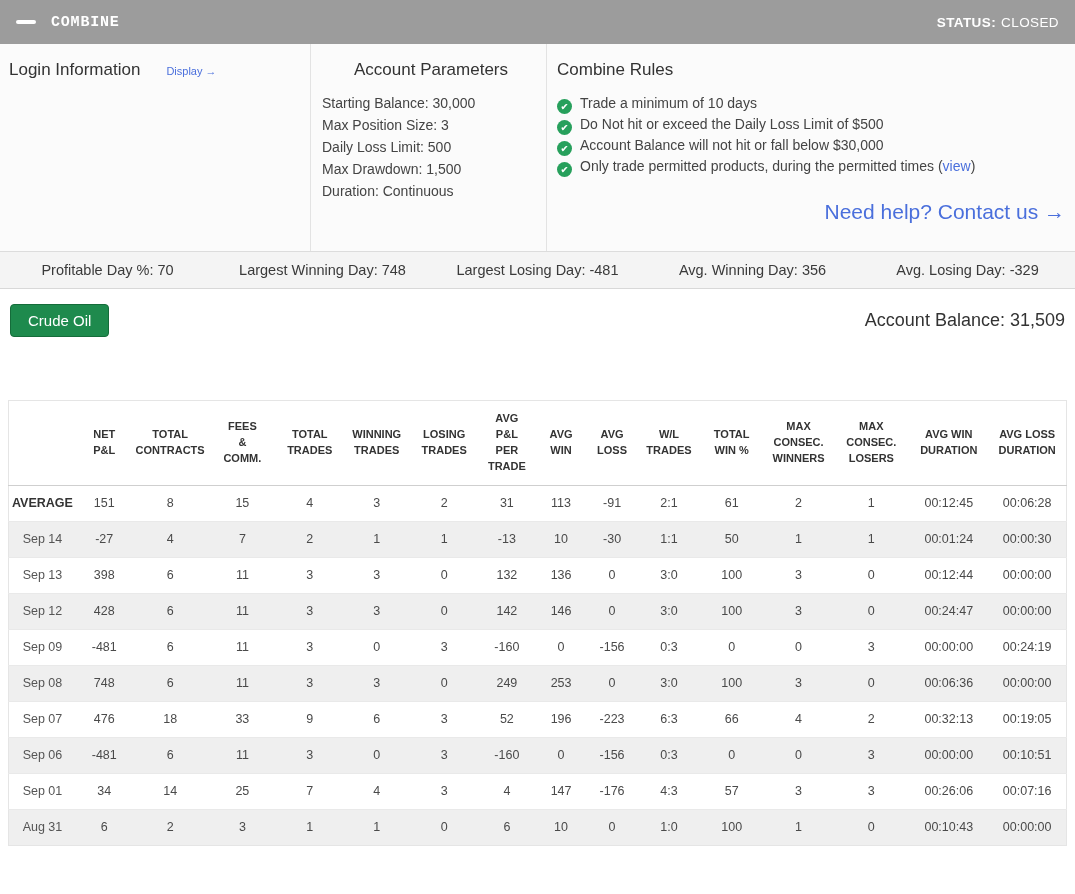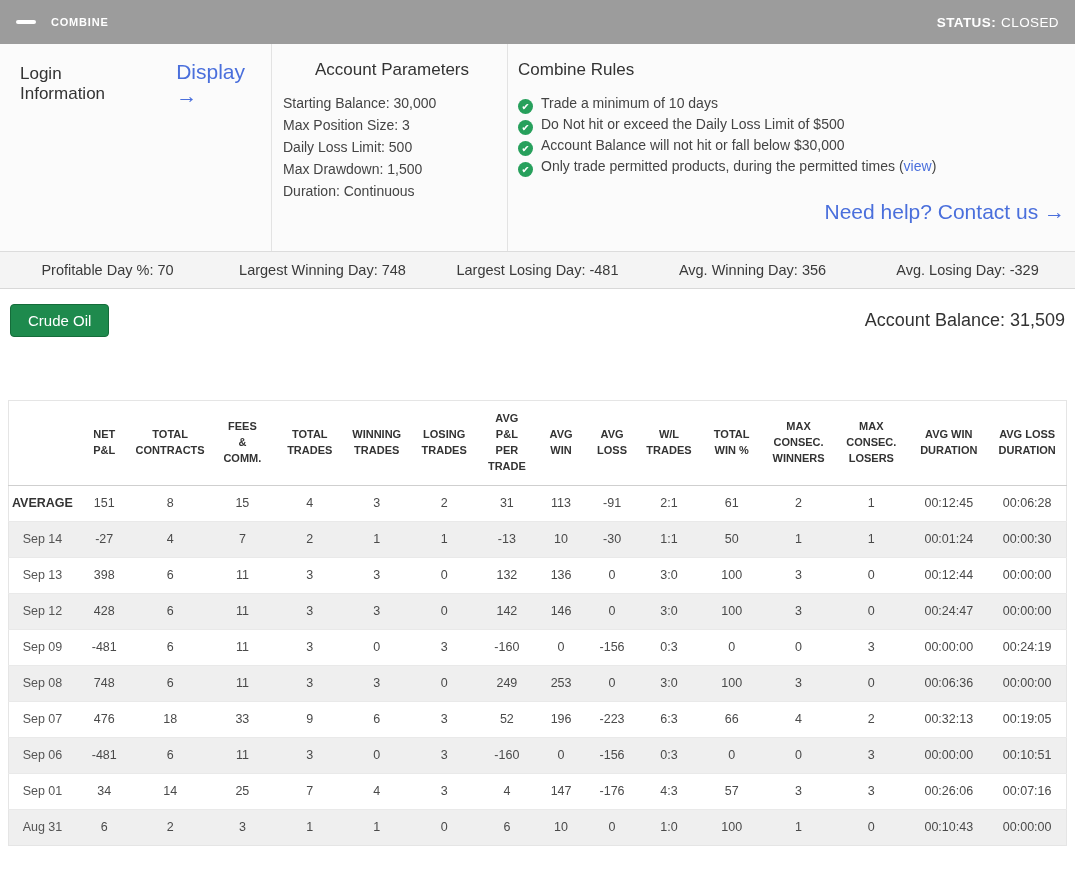--- a/index.html
+++ b/index.html
@@ -12,35 +12,35 @@
   a.link { color: #4a6fdc; text-decoration: none; cursor: pointer; }
 
   
   .titlebar {
     height: 44px; background: #9c9c9c;
     display: flex; align-items: center; justify-content: space-between;
     padding: 0 16px;
   }
   .tb-left { display: flex; align-items: center; }
   .min-icon { width: 20px; height: 4px; background: #ffffff; border-radius: 2px; margin-right: 15px; cursor: pointer; }
-  .tb-title { color: #ffffff; font-weight: bold; font-size: 11px; letter-spacing: .8px; }
+  .tb-title { color: #ffffff; font-weight: bold; font-size: 15px; letter-spacing: .8px; font-family: Liberation Mono, monospace; }
   .tb-right { color: #ffffff; font-size: 13.5px; letter-spacing: .4px; }
   .tb-status-label { font-weight: bold; margin-right: 5px; }
 
   
   .info-panel {
     height: 208px; background: #fbfbfb;
     border-bottom: 1px solid #dcdcdc;
     display: flex;
   }
   .panel-col { padding-top: 16px; }
   .panel-col h2 { font-size: 17px; font-weight: 400; color: #333; }
-  .login-col { width: 272px; border-right: 1px solid #e3e3e3; padding-left: 20px; }
+  .login-col { width: 311px; border-right: 1px solid #e3e3e3; padding-left: 9px; }
   .col-head-row { display: flex; align-items: baseline; gap: 26px; }
-  .col-head-row .link { font-size: 21px; }
+  .col-head-row .link { font-size: 11px; }
   .params-col { width: 236px; border-right: 1px solid #e3e3e3; padding-left: 11px; }
   .params-col h2 { margin-bottom: 12px; margin-left: 32px; }
   .param-line { font-size: 14px; color: #444; line-height: 22px; }
   .rules-col { flex: 1; padding-left: 10px; padding-right: 8px; }
   .rules-col h2 { margin-bottom: 13px; }
   .rule-row { font-size: 14px; color: #444; line-height: 21px; }
   .check-icon {
     display: inline-flex; align-items: center; justify-content: center;
     width: 15px; height: 15px; border-radius: 50%;
     background: #27a05c; color: #fff; font-size: 9.5px;

